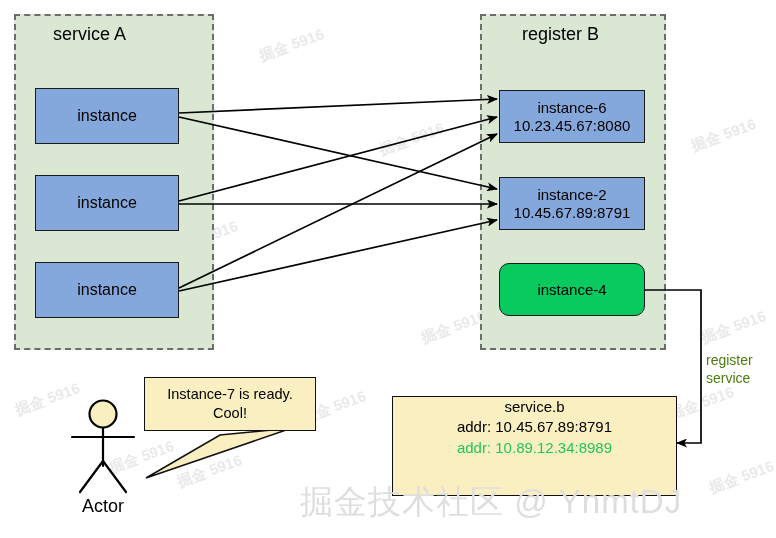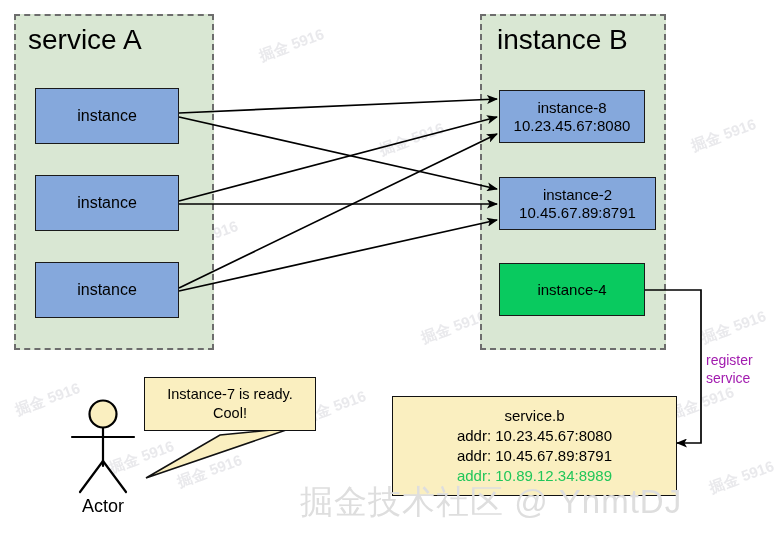--- a/index.html
+++ b/index.html
@@ -47,67 +47,67 @@
     letter-spacing: 1px;
   }
   .panel {
     position: absolute;
     background: #d9e7d3;
     border: 2px dashed #6d6d6d;
     box-sizing: border-box;
   }
   .panel-title {
     position: absolute;
-    font-size: 28px;
-    color: #000000;
-    white-space: nowrap;
+    font-size: 18px;
+    color: #000000;
+    white-space: nowrap;
+    margin-left: 25px;
   }
   .node {
     position: absolute;
     box-sizing: border-box;
     border: 1.5px solid #1a1a1a;
     display: flex;
     flex-direction: column;
     align-items: center;
     justify-content: center;
     text-align: center;
     color: #000000;
     line-height: 1.15;
   }
   .node.blue   { background: #85a8dc; }
-  .node.green  { background: #09ca5f; }
+  .node.green  { background: #09ca5f; border-radius: 10px; }
   .node .l1 { font-size: 15px; }
   .node .l2 { font-size: 15px; }
   .node.single .l1 { font-size: 16px; }
 
   .registry {
     position: absolute;
     box-sizing: border-box;
     background: #faefc0;
     border: 1.5px solid #111111;
     display: flex;
     flex-direction: column;
     align-items: center;
-    justify-content: center;
     line-height: 1.35;
   }
   .registry .rtitle { font-size: 15px; color:#000; }
   .registry .raddr  { font-size: 15px; color:#000; }
   .registry .raddr.hl { color: #21c65a; }
 
   .caption {
     position: absolute;
     font-size: 19px;
     color: #000000;
     white-space: nowrap;
   }
   .edge-label {
     position: absolute;
     font-size: 14px;
-    color: #a21caf;
+    color: #4d7c0f;
     text-align: center;
     line-height: 1.25;
     white-space: nowrap;
   }
   .bubble-text {
     position: absolute;
     font-size: 14.5px;
     color: #000000;
     text-align: center;
     line-height: 1.35;
@@ -150,27 +150,27 @@
     <div class="l1">instance</div>
   </div>
   <div class="node blue single" style="left:35px; top:175px; width:144px; height:56px;">
     <div class="l1">instance</div>
   </div>
   <div class="node blue single" style="left:35px; top:262px; width:144px; height:56px;">
     <div class="l1">instance</div>
   </div>
 
   <div class="panel" style="left:480px; top:14px; width:186px; height:336px;"></div>
-  <div class="panel-title" style="left:497px; top:24px;">instance B</div>
+  <div class="panel-title" style="left:497px; top:24px;">register B</div>
 
   <div class="node blue" style="left:499px; top:90px; width:146px; height:53px;">
-    <div class="l1">instance-8</div>
+    <div class="l1">instance-6</div>
     <div class="l2">10.23.45.67:8080</div>
   </div>
-  <div class="node blue" style="left:499px; top:177px; width:157px; height:53px;">
+  <div class="node blue" style="left:499px; top:177px; width:146px; height:53px;">
     <div class="l1">instance-2</div>
     <div class="l2">10.45.67.89:8791</div>
   </div>
   <div class="node green" style="left:499px; top:263px; width:146px; height:53px;">
     <div class="l1">instance-4</div>
   </div>
 
   <svg class="layer" viewBox="0 0 776 538">
     <defs>
       <marker id="ah" markerWidth="11" markerHeight="9" refX="10" refY="4.5" orient="auto" markerUnits="userSpaceOnUse">
@@ -208,21 +208,20 @@
   <div class="bubble-text" style="left:144px; top:385px; width:172px;">Instance-7 is ready.</div>
   <div class="bubble-text" style="left:144px; top:404px; width:172px;">Cool!</div>
 
   <div class="actor-label" style="left:63px; top:496px; width:80px;">Actor</div>
 
   <div class="edge-label" style="left:706px; top:352px;">register</div>
   <div class="edge-label" style="left:706px; top:370px;">service</div>
 
   <div class="registry" style="left:392px; top:396px; width:285px; height:100px;">
     <div class="rtitle">service.b</div>
-    <div class="raddr">addr: 10.23.45.67:8080</div>
     <div class="raddr">addr: 10.45.67.89:8791</div>
     <div class="raddr hl">addr: 10.89.12.34:8989</div>
   </div>
 
 
   <div class="wm-big" style="left:300px; top:480px;">掘金技术社区 @ YnmtDJ</div>
 
 </div>
 
 </body></html>

